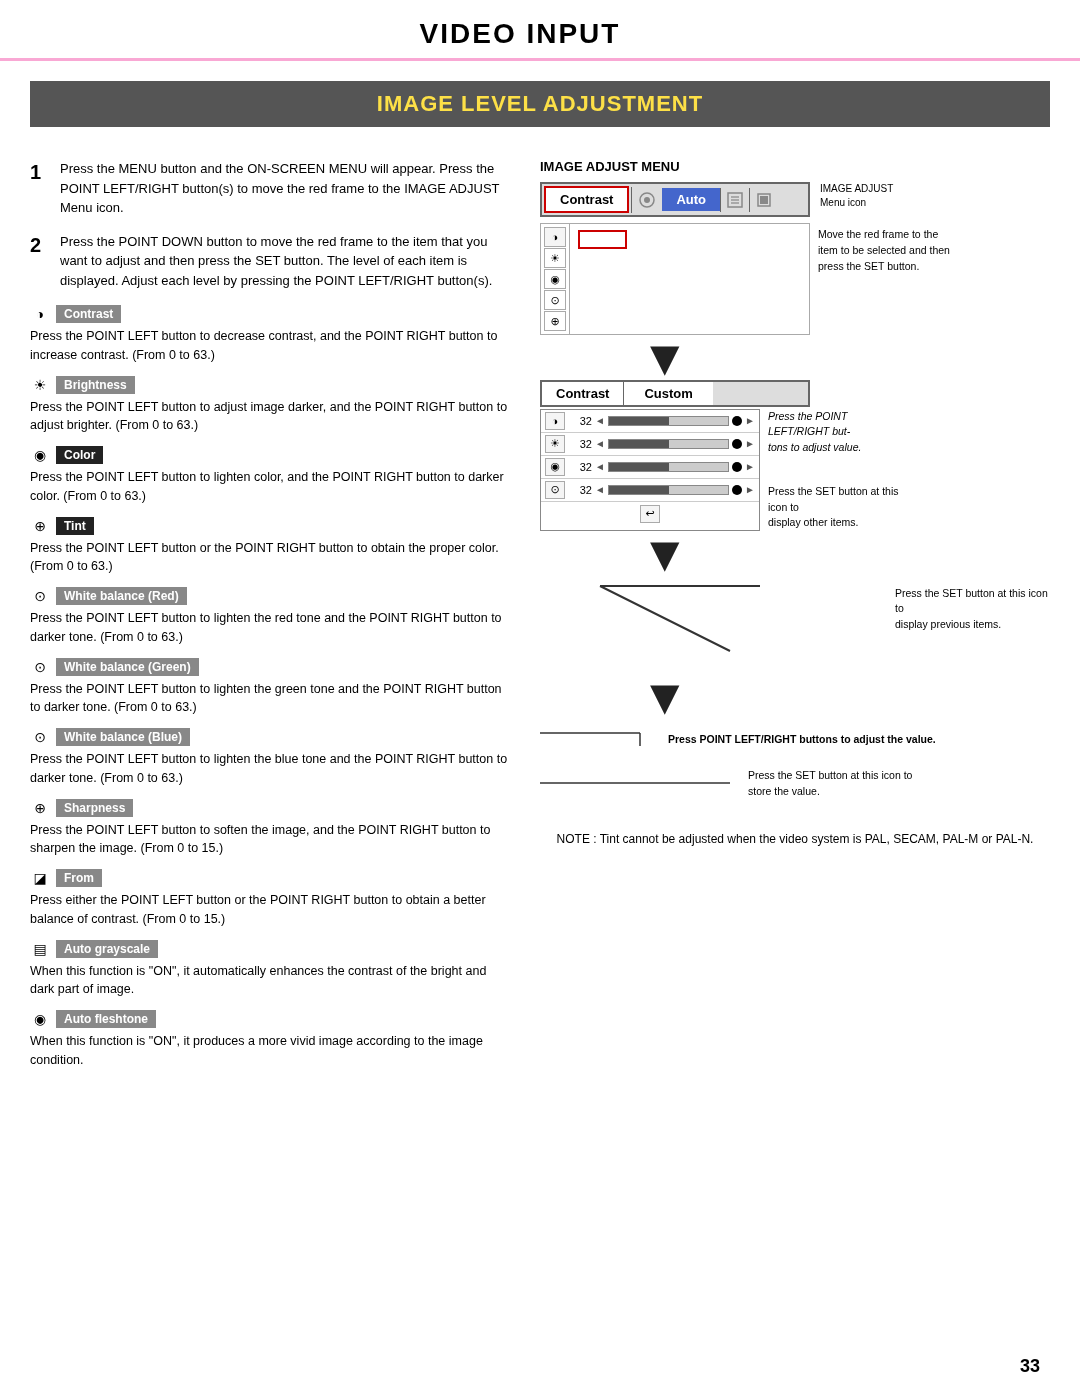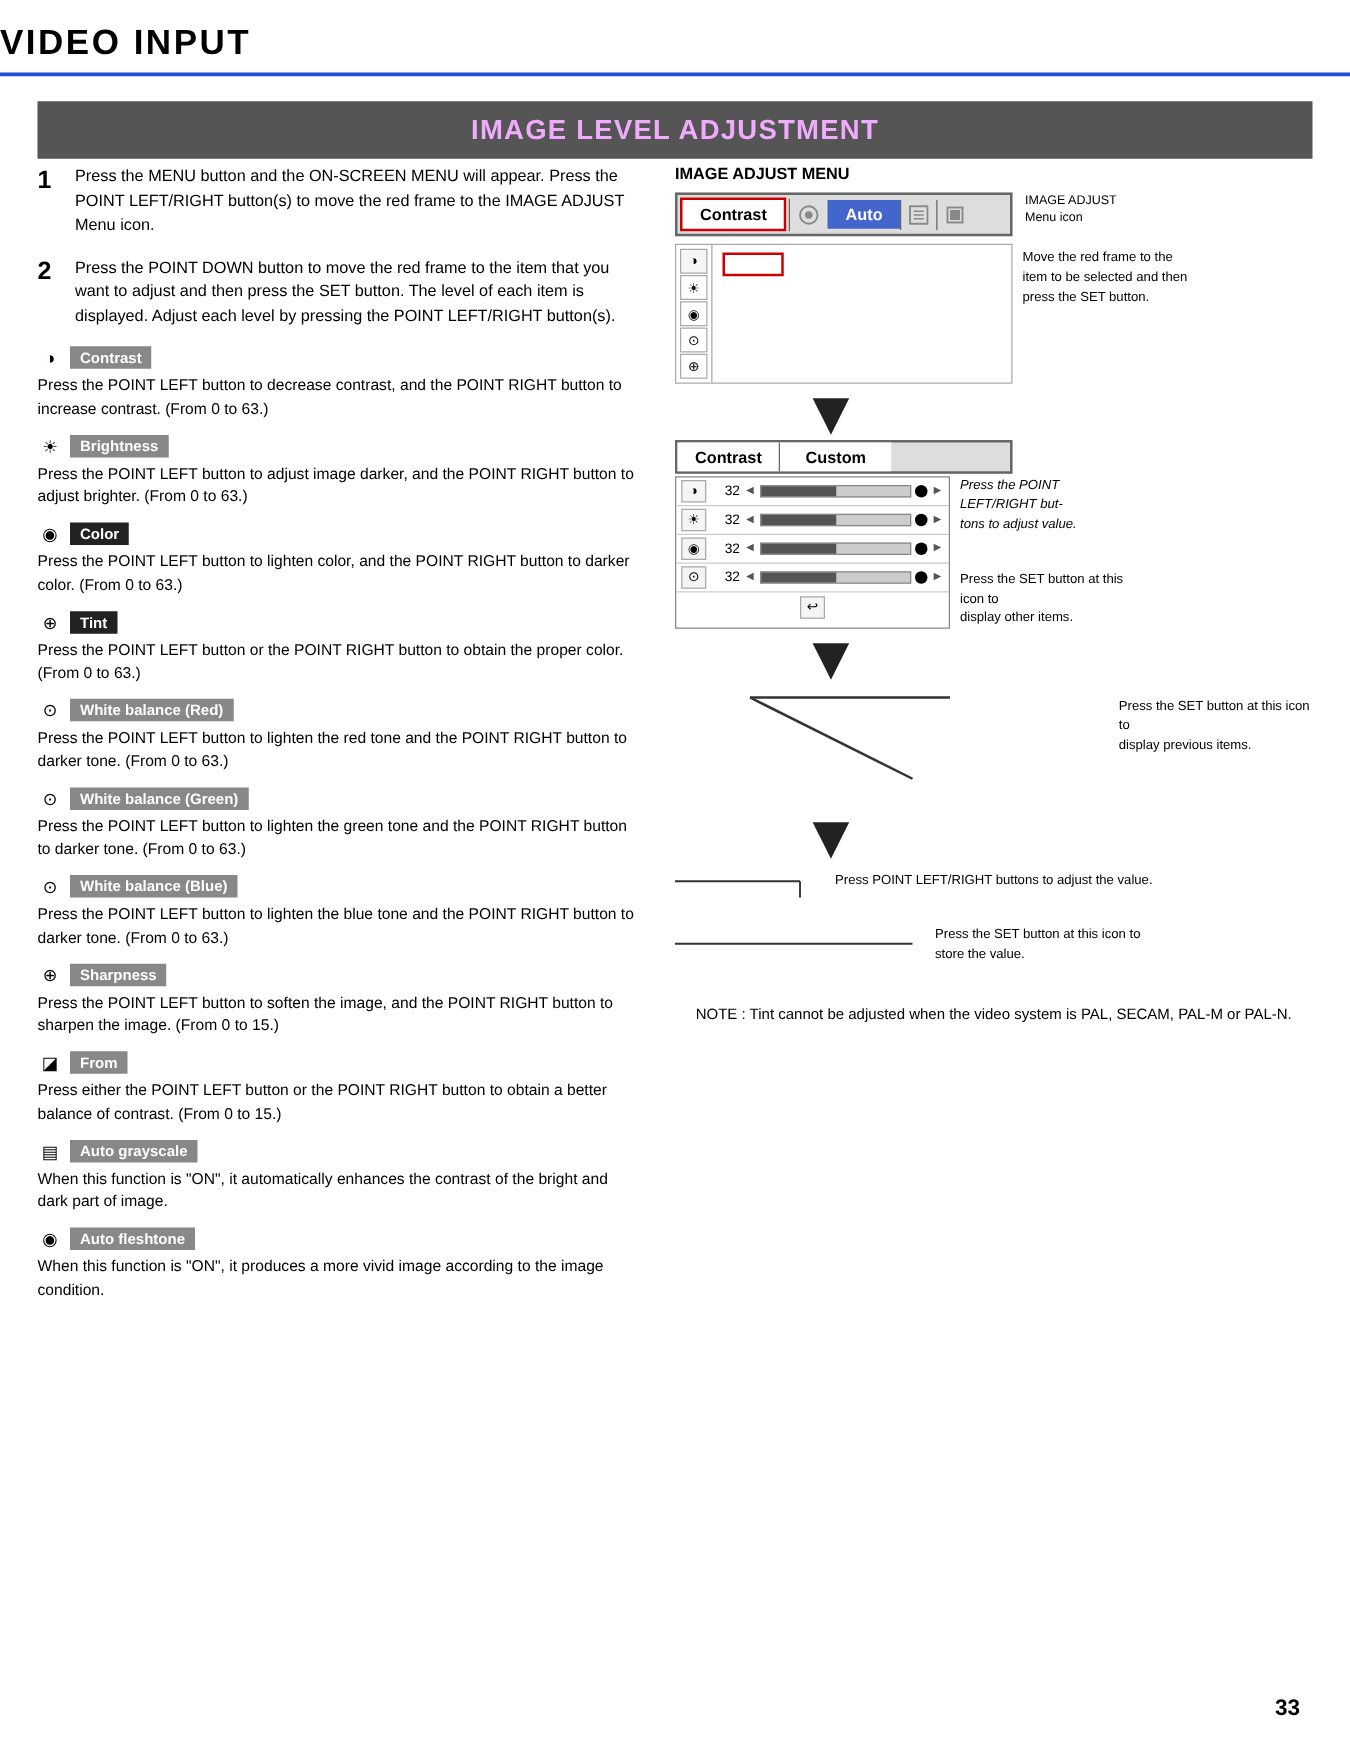--- a/index.html
+++ b/index.html
@@ -9,45 +9,45 @@
       font-family: Arial, sans-serif;
       font-size: 13px;
       background: #fff;
       color: #000;
       position: relative;
     }
 
     
     .header {
       background: #fff;
-      text-align: left;
+      text-align: center;
       padding: 18px 40px 8px 0;
-      border-bottom: 3px solid #1d4ed8;
+      border-bottom: 3px solid #f9a8d4;
     }
     .header h1 {
       font-size: 28px;
       font-weight: bold;
       letter-spacing: 2px;
       text-transform: uppercase;
     }
 
     
     .main {
       padding: 0 30px 30px 30px;
     }
 
     
     .section-title {
       background: #555;
-      color: #f0abfc;
+      color: #fde047;
       text-align: center;
       font-size: 22px;
       font-weight: bold;
       padding: 10px 0;
-      margin: 20px 0 4px 0;
+      margin: 20px 0 32px 0;
       letter-spacing: 1px;
     }
 
     
     .content-wrapper {
       display: flex;
       gap: 30px;
       align-items: flex-start;
     }
 
@@ -399,21 +399,21 @@
         </svg>
         <div style="position:absolute;right:0;top:10px;font-size:10.5px;line-height:1.5;max-width:155px;">
           Press the SET button at this icon to<br>display previous items.
         </div>
       </div>
 
       <div style="font-size:50px;color:#222;text-align:left;margin-left:100px;line-height:0.85;">▼</div>
 
       <div style="position:relative;">
 
-        <div style="display:flex;align-items:center;gap:8px;margin-bottom:16px;">
+        <div style="display:flex;align-items:flex-end;gap:8px;margin-bottom:16px;font-weight:bold;">
           <svg width="120" height="30">
             <line x1="0" y1="15" x2="100" y2="15" stroke="#333" stroke-width="1.5"></line>
             <line x1="100" y1="15" x2="100" y2="28" stroke="#333" stroke-width="1.5"></line>
           </svg>
           <div style="font-size:10.5px;line-height:1.5;">Press POINT LEFT/RIGHT buttons
 to adjust the value.</div>
         </div>
 
         <div style="display:flex;align-items:flex-start;gap:8px;margin-top:20px;">
           <svg width="200" height="30">

